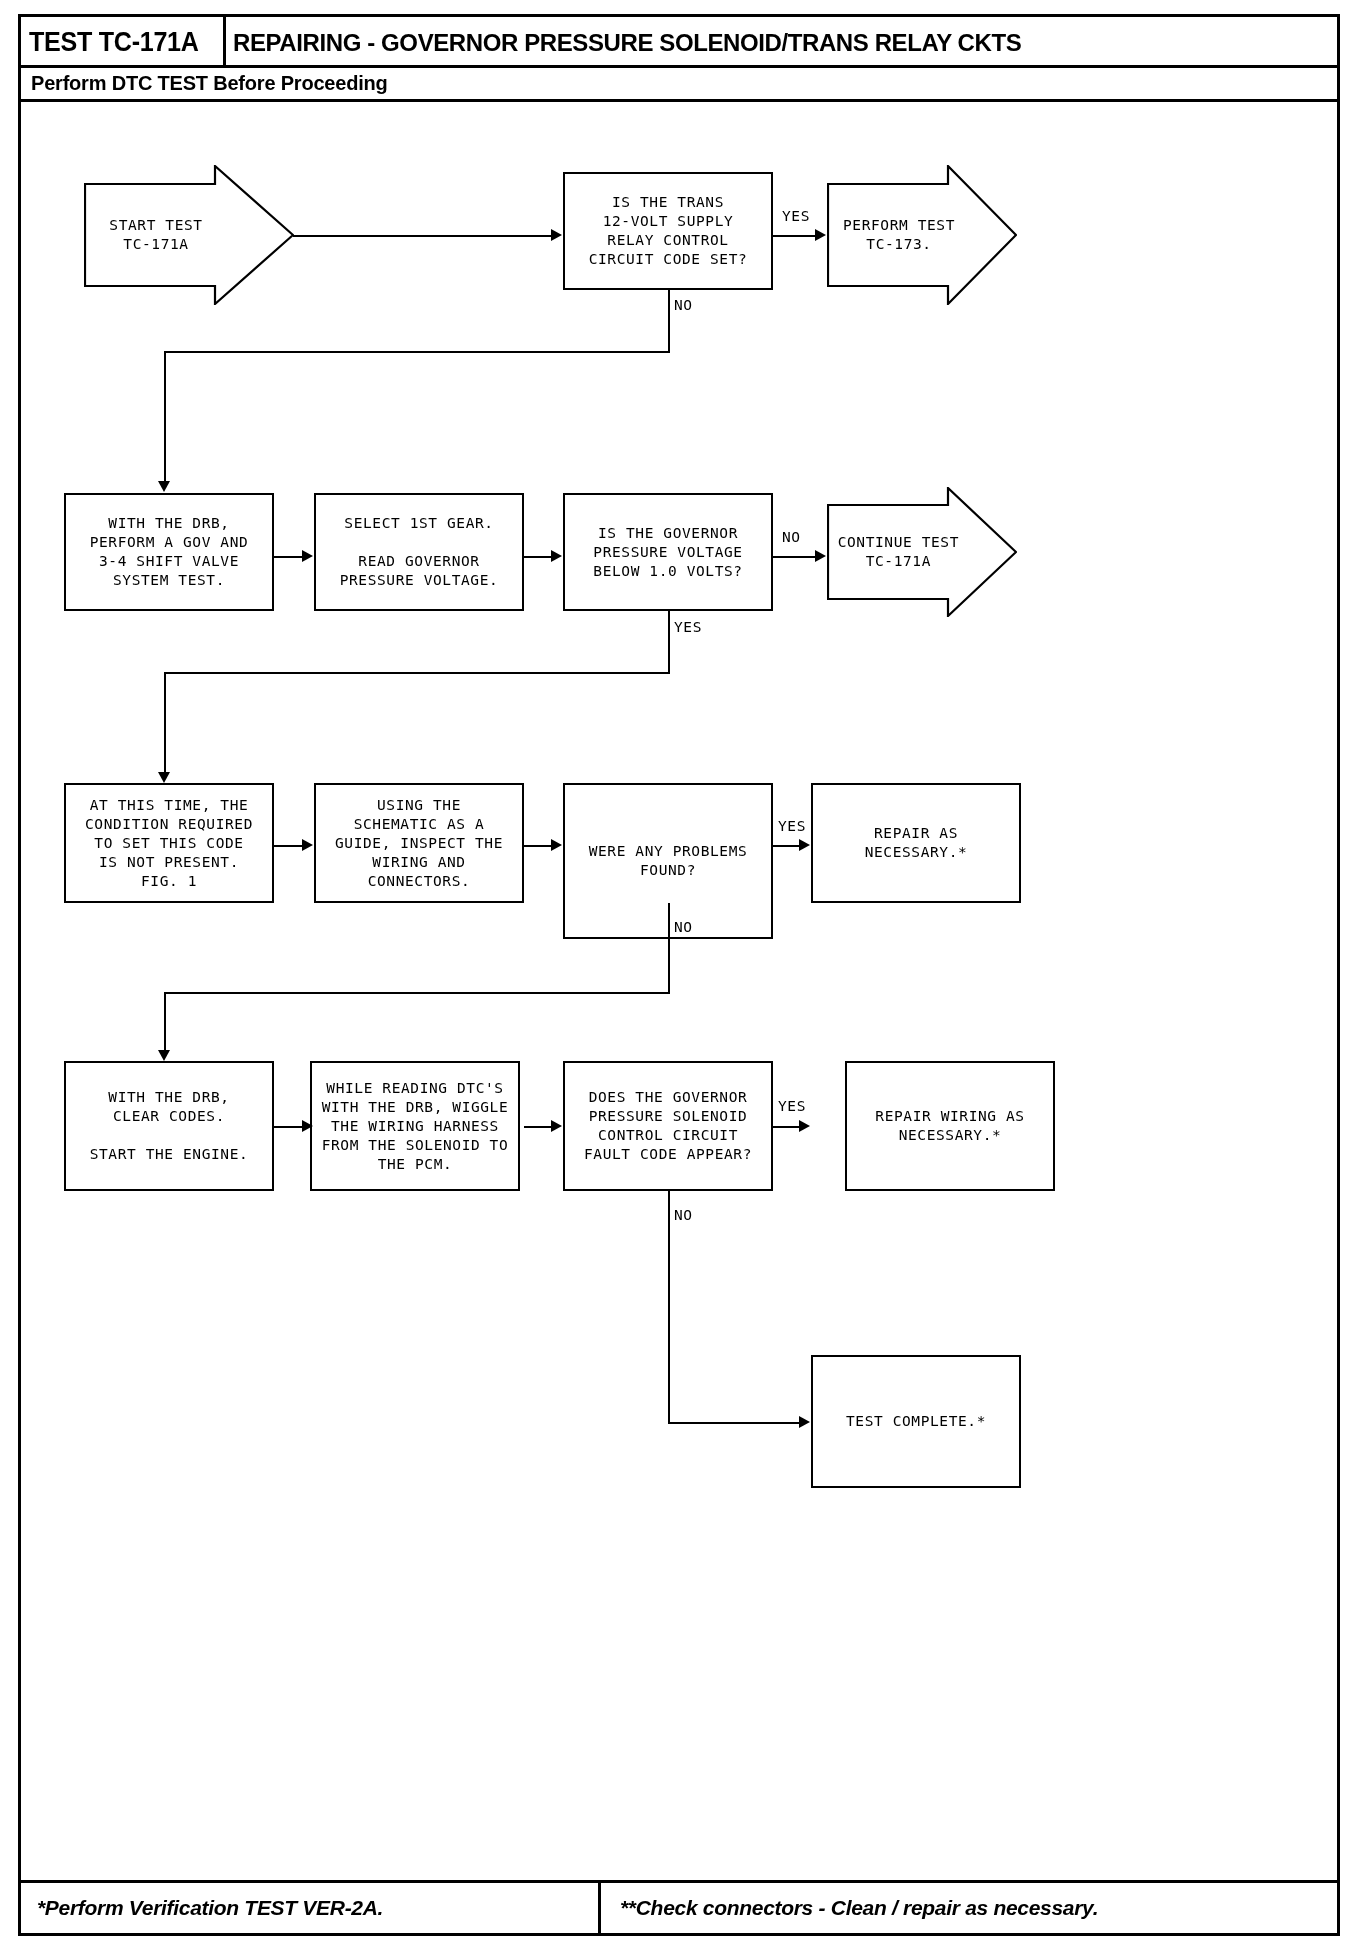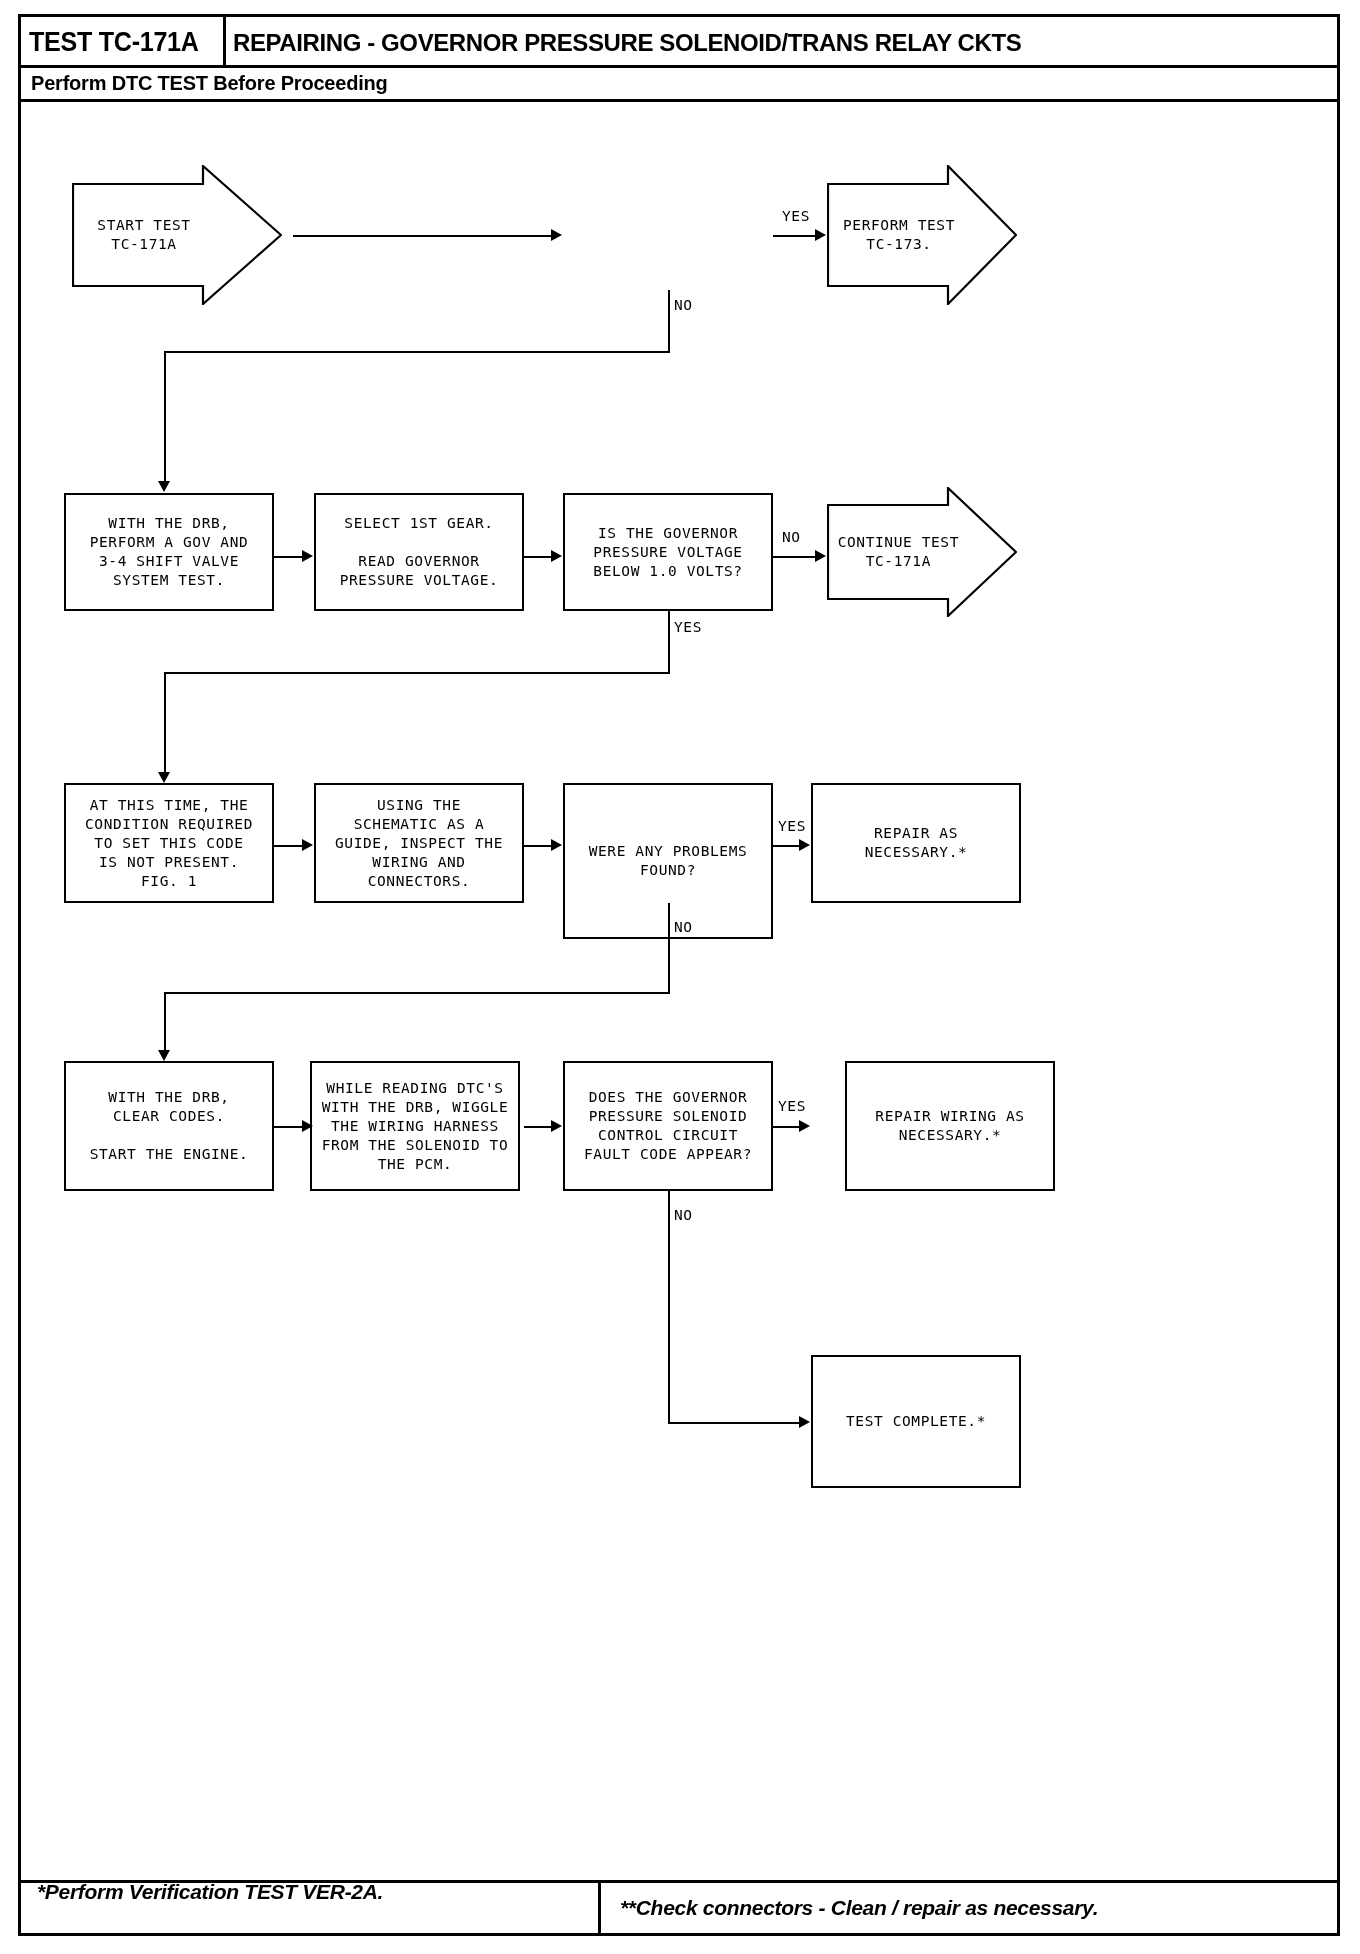--- a/index.html
+++ b/index.html
@@ -104,20 +104,21 @@
   }
   .ftr-left {
     position: absolute;
     left: 21px;
     top: 1880px;
     width: 580px;
     height: 56px;
     box-sizing: border-box;
     border-right: 3px solid #000;
     display: flex;
+    align-items: center;
     padding-left: 16px;
   }
   .ftr-right {
     position: absolute;
     left: 604px;
     top: 1880px;
     width: 733px;
     height: 56px;
     display: flex;
     align-items: center;
@@ -221,30 +222,36 @@
 
   <div class="hdr-band"></div>
   <div class="hdr-code-box">
     <span class="txt">TEST TC-171A</span>
   </div>
   <div class="hdr-title">REPAIRING - GOVERNOR PRESSURE SOLENOID/TRANS RELAY CKTS</div>
   <div class="hdr-sub-band">
     <span class="txt">Perform DTC TEST Before Proceeding</span>
   </div>
 
-  <div class="node arrowbox" style="left:72px; top:165px; width:210px; height:140px;">
+  <div class="node arrowbox" style="left:84px; top:165px; width:210px; height:140px;">
     <svg class="shape" viewBox="0 0 210 140" preserveAspectRatio="none">
       <polygon points="1,19 131,19 131,1 209,70 131,139 131,121 1,121" fill="#ffffff" stroke="#000000" stroke-width="2.2"></polygon>
     </svg>
     <div class="inner" style="padding-left:0; justify-content:center; padding-right:66px;">
       <span class="label">START TEST
 TC-171A</span>
     </div>
   </div>
 
+  <div class="node rect" style="left:563px; top:172px; width:210px; height:118px;">
+    <span class="label">IS THE TRANS
+12-VOLT SUPPLY
+RELAY CONTROL
+CIRCUIT CODE SET?</span>
+  </div>
 
   <div class="node arrowbox" style="left:827px; top:165px; width:190px; height:140px;">
     <svg class="shape" viewBox="0 0 190 140" preserveAspectRatio="none">
       <polygon points="1,19 121,19 121,1 189,70 121,139 121,121 1,121" fill="#ffffff" stroke="#000000" stroke-width="2.2"></polygon>
     </svg>
     <div class="inner" style="padding-left:12px; justify-content:center; padding-right:58px;">
       <span class="label">PERFORM TEST
 TC-173.</span>
     </div>
   </div>

